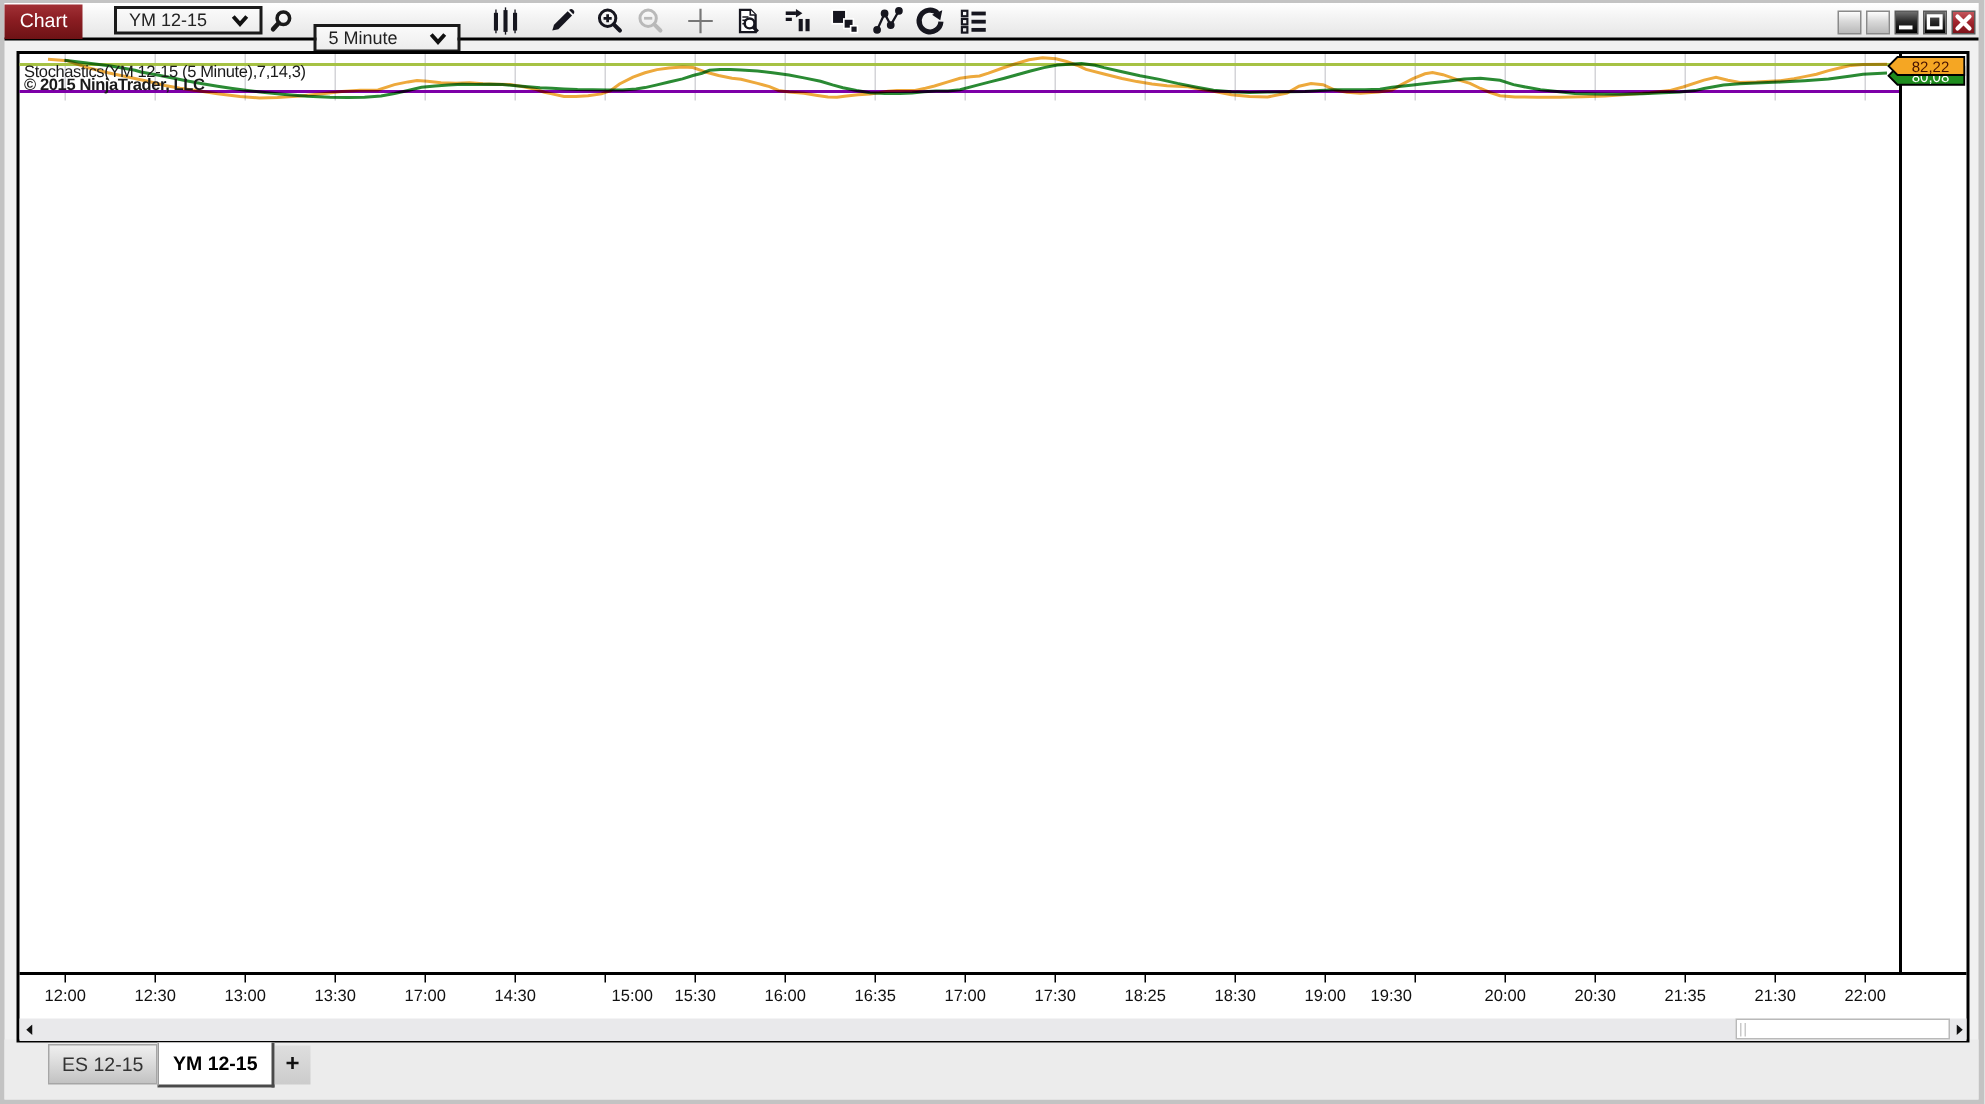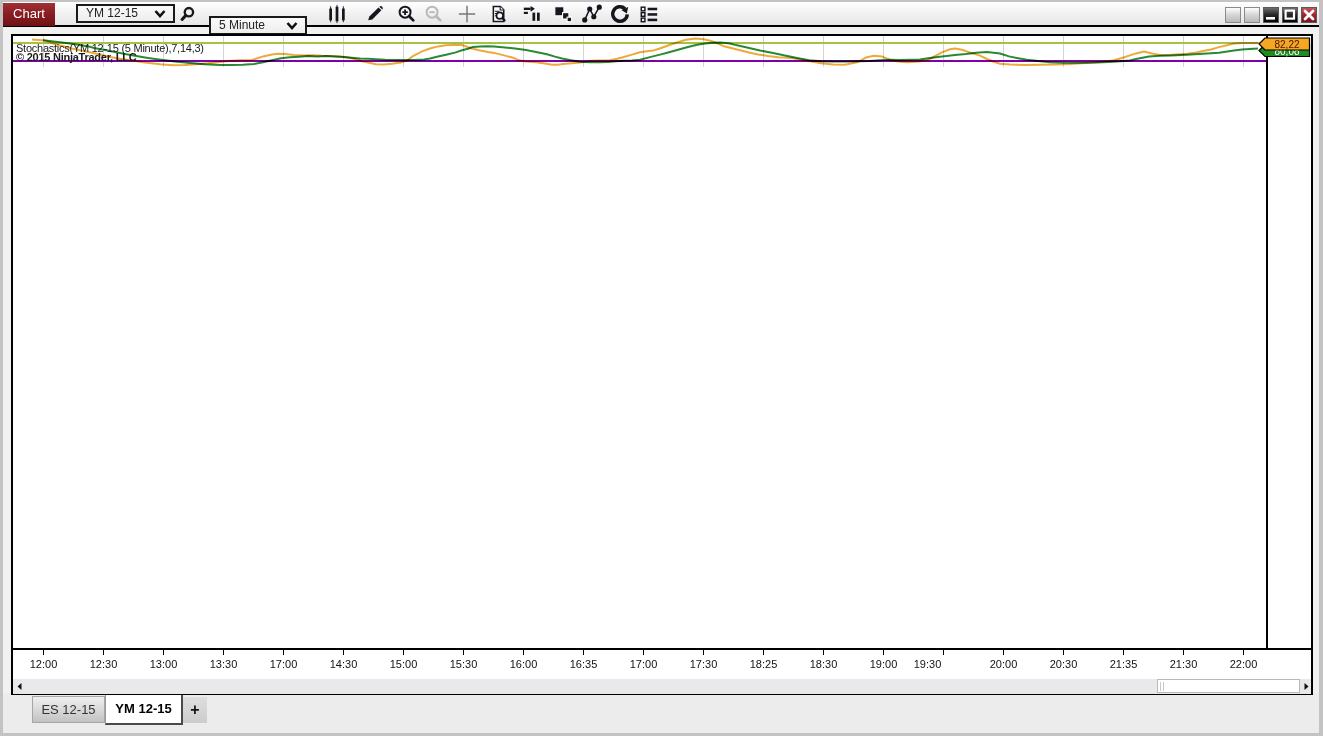--- a/index.html
+++ b/index.html
@@ -205,21 +205,21 @@
       <div class="tick" style="left:1050px"></div>
       <div class="tick" style="left:1110px"></div>
       <div class="tick" style="left:1170px"></div>
       <div class="tick" style="left:1230px"></div>
     <div class="tlabel" style="left:0px">12:00</div>
       <div class="tlabel" style="left:60px">12:30</div>
       <div class="tlabel" style="left:120px">13:00</div>
       <div class="tlabel" style="left:180px">13:30</div>
       <div class="tlabel" style="left:240px">17:00</div>
       <div class="tlabel" style="left:300px">14:30</div>
-      <div class="tlabel" style="left:360px">15:00</div>
+      <div class="tlabel" style="left:378px">15:00</div>
       <div class="tlabel" style="left:420px">15:30</div>
       <div class="tlabel" style="left:480px">16:00</div>
       <div class="tlabel" style="left:540px">16:35</div>
       <div class="tlabel" style="left:600px">17:00</div>
       <div class="tlabel" style="left:660px">17:30</div>
       <div class="tlabel" style="left:720px">18:25</div>
       <div class="tlabel" style="left:780px">18:30</div>
       <div class="tlabel" style="left:840px">19:00</div>
       <div class="tlabel" style="left:884px">19:30</div>
       <div class="tlabel" style="left:960px">20:00</div>

